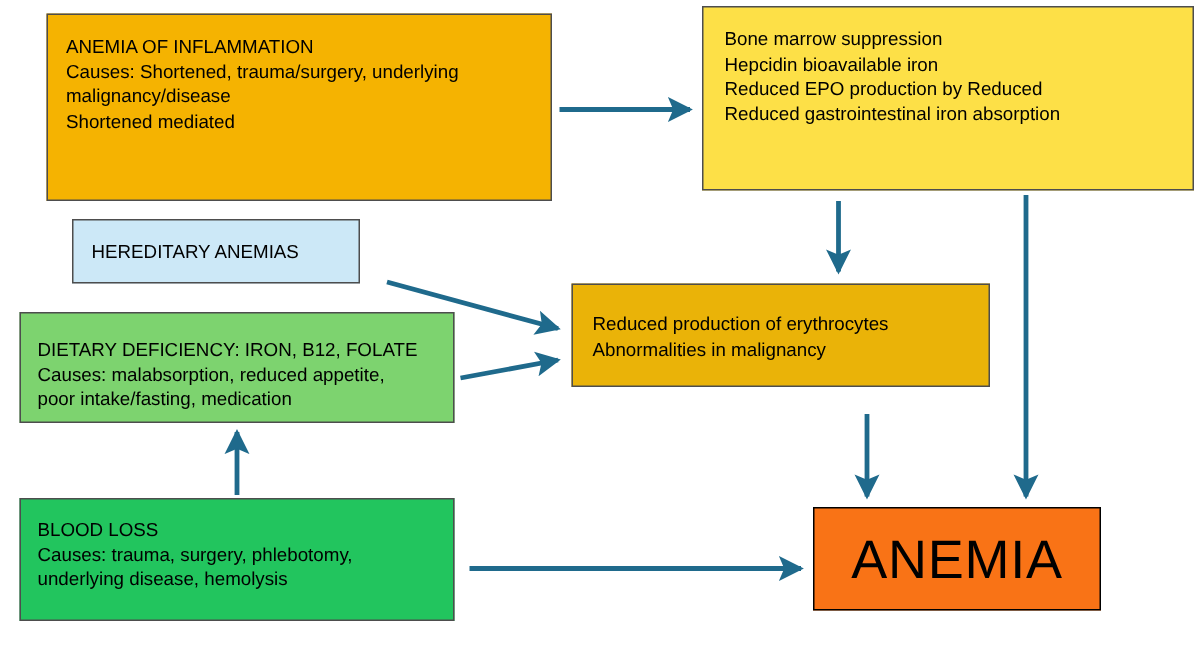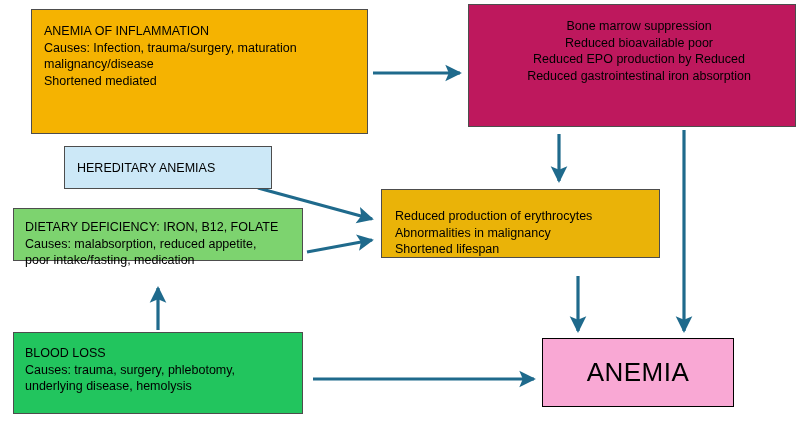--- a/index.html
+++ b/index.html
@@ -33,58 +33,57 @@
 
   
   #node-inflammation {
     left: 31px; top: 9px; width: 337px; height: 125px;
     background: #F5B301;
     padding: 13px 0 0 12px;
     font-size: 12.5px;
   }
   #node-marrow {
     left: 468px; top: 4px; width: 328px; height: 123px;
-    background: #be185d;
+    background: #fde047;
     padding: 13px 0 0 14px;
     font-size: 12.5px;
-    align-items: center;
   }
   #node-hereditary {
-    left: 48px; top: 146px; width: 208px; height: 43px;
+    left: 48px; top: 146px; width: 192px; height: 43px;
     background: #CCE8F7;
     padding: 13px 0 0 12px;
     font-size: 12.5px;
-    margin-left: 16px;
   }
   #node-dietary {
-    left: 13px; top: 208px; width: 290px; height: 53px;
+    left: 13px; top: 208px; width: 290px; height: 74px;
     background: #7DD36F;
     padding: 10px 0 0 11px;
     font-size: 12.5px;
+    justify-content: center;
   }
   #node-bloodloss {
     left: 13px; top: 332px; width: 290px; height: 82px;
     background: #22c55e;
     padding: 12px 0 0 11px;
     font-size: 12.5px;
   }
   #node-reduced {
     left: 381px; top: 189px; width: 279px; height: 69px;
     background: #eab308;
     padding: 18px 0 0 13px;
     font-size: 12.5px;
   }
   #node-anemia {
     left: 542px; top: 338px; width: 192px; height: 69px;
-    background: #f9a8d4;
+    background: #f97316;
     border: 1px solid #000000;
     align-items: center;
     justify-content: center;
     padding: 10px;
-    font-size: 26px;
+    font-size: 36px;
     letter-spacing: 0.5px;
   }
   #arrow-layer {
     position: absolute;
     left: 0; top: 0;
     width: 800px; height: 430px;
     pointer-events: none;
   }
 </style>
 </head>
@@ -106,28 +105,28 @@
       <line x1="307" y1="252" x2="372" y2="240"></line>
       <line x1="158" y1="330" x2="158" y2="288"></line>
       <line x1="578" y1="276" x2="578" y2="331"></line>
       <line x1="313" y1="379" x2="534" y2="379"></line>
       <line x1="684" y1="130" x2="684" y2="331"></line>
     </g>
   </svg>
 
   <div class="node" id="node-inflammation">
     <span class="line">ANEMIA OF INFLAMMATION</span>
-    <span class="line">Causes: Infection, trauma/surgery, maturation</span>
+    <span class="line">Causes: Shortened, trauma/surgery, underlying</span>
     <span class="line">malignancy/disease</span>
     <span class="line">Shortened mediated</span>
   </div>
 
   <div class="node" id="node-marrow">
     <span class="line">Bone marrow suppression</span>
-    <span class="line">Reduced bioavailable poor</span>
+    <span class="line">Hepcidin bioavailable iron</span>
     <span class="line">Reduced EPO production by Reduced</span>
     <span class="line">Reduced gastrointestinal iron absorption</span>
   </div>
 
   <div class="node" id="node-hereditary">
     <span class="line">HEREDITARY ANEMIAS</span>
   </div>
 
   <div class="node" id="node-dietary">
     <span class="line">DIETARY DEFICIENCY: IRON, B12, FOLATE</span>
@@ -137,20 +136,19 @@
 
   <div class="node" id="node-bloodloss">
     <span class="line">BLOOD LOSS</span>
     <span class="line">Causes: trauma, surgery, phlebotomy,</span>
     <span class="line">underlying disease, hemolysis</span>
   </div>
 
   <div class="node" id="node-reduced">
     <span class="line">Reduced production of erythrocytes</span>
     <span class="line">Abnormalities in malignancy</span>
-    <span class="line">Shortened lifespan</span>
   </div>
 
   <div class="node" id="node-anemia">
     <span class="line">ANEMIA</span>
   </div>
 
 </div>
 
 </body></html>

